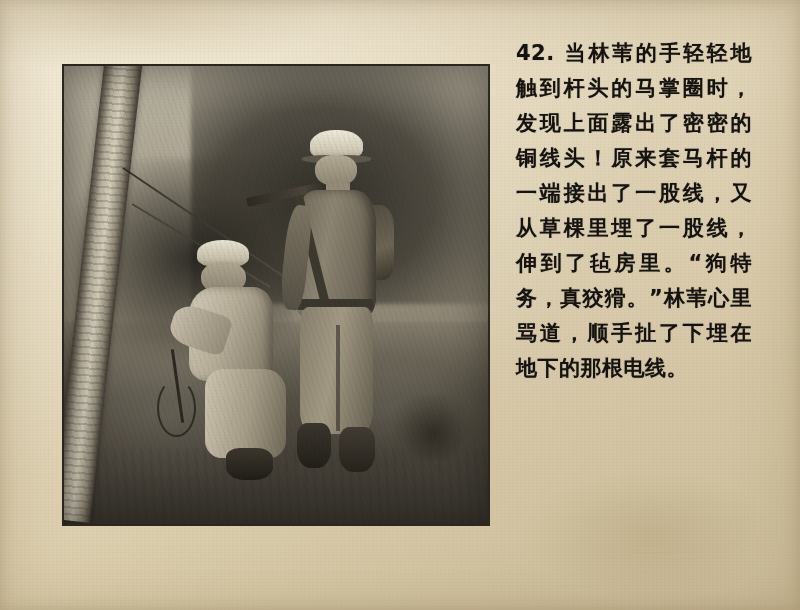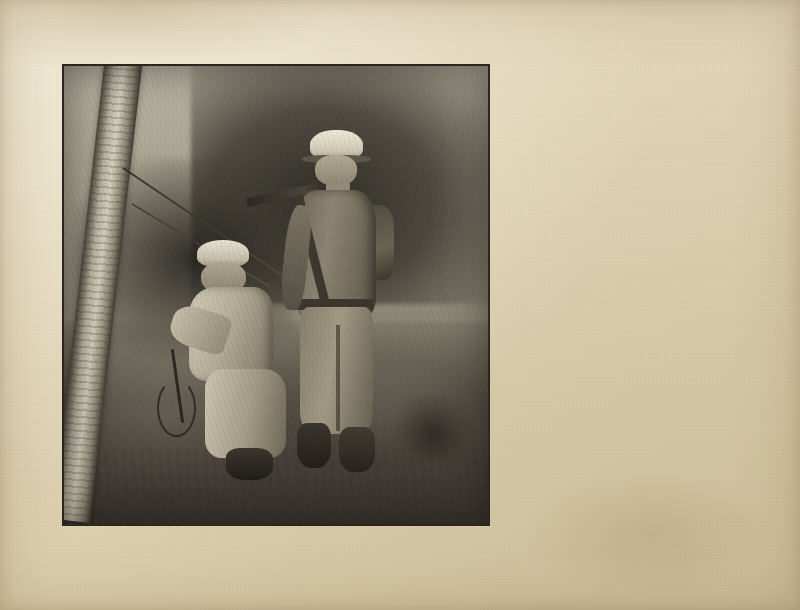--- a/index.html
+++ b/index.html
@@ -351,17 +351,21 @@
         <div class="fc-hand-wire"></div>
         <div class="fc-wire-loop"></div>
       </div>
 
       <div class="shrub"></div>
       <div class="texture-overlay"></div>
       <div class="ill-vignette"></div>
     </div>
   </div>
 
+  <div class="caption">
+    <span class="num">42.</span>
+    <span>当林苇的手轻轻地触到杆头的马掌圈时，发现上面露出了密密的铜线头！原来套马杆的一端接出了一股线，又从草棵里埋了一股线，伸到了毡房里。“狗特务，真狡猾。”林苇心里骂道，顺手扯了下埋在地下的那根电线。</span>
+  </div>
 
   <div class="stain-a"></div>
   <div class="grain"></div>
   <div class="edge-shade"></div>
 </div>
 
 </body></html>

